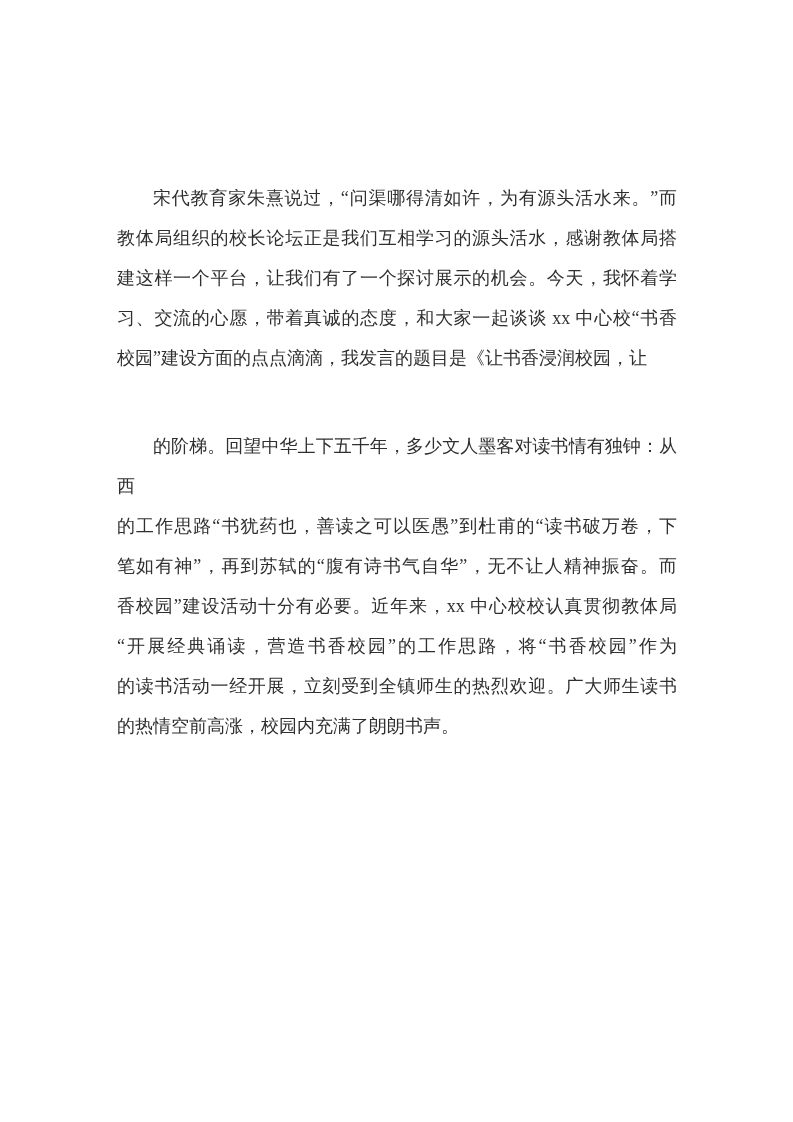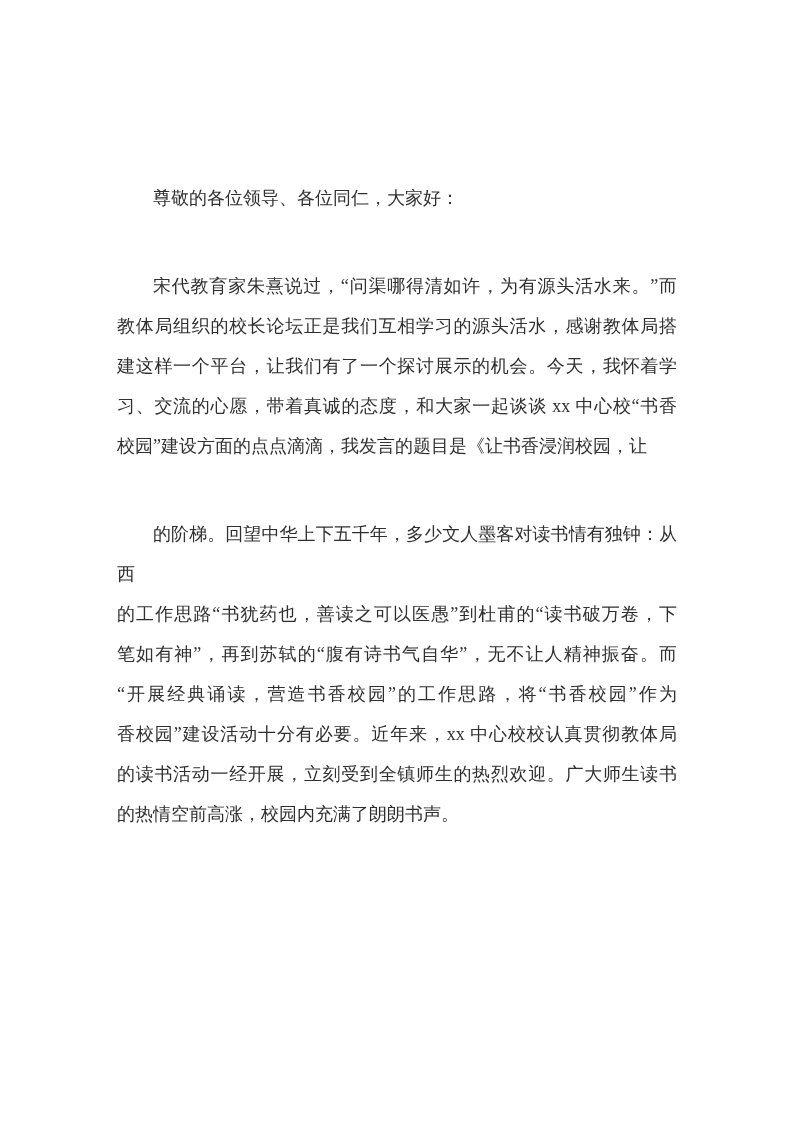--- a/index.html
+++ b/index.html
@@ -48,36 +48,33 @@
   .para .line:last-child {
     text-align-last: auto;
   }
 </style>
 </head>
 <body>
 
 <div class="page">
   <div class="doc-body">
 
-    <div class="para">
-      <div class="line">尊敬的各位领导、各位同仁，大家好：</div>
-    </div>
 
     <div class="para">
       <div class="line">宋代教育家朱熹说过，“问渠哪得清如许，为有源头活水来。”而</div>
       <div class="line">教体局组织的校长论坛正是我们互相学习的源头活水，感谢教体局搭</div>
       <div class="line">建这样一个平台，让我们有了一个探讨展示的机会。今天，我怀着学</div>
       <div class="line">习、交流的心愿，带着真诚的态度，和大家一起谈谈 xx 中心校“书香</div>
       <div class="line">校园”建设方面的点点滴滴，我发言的题目是《让书香浸润校园，让</div>
     </div>
 
     <div class="para">
       <div class="line">的阶梯。回望中华上下五千年，多少文人墨客对读书情有独钟：从西</div>
       <div class="line">的工作思路“书犹药也，善读之可以医愚”到杜甫的“读书破万卷，下</div>
       <div class="line">笔如有神”，再到苏轼的“腹有诗书气自华”，无不让人精神振奋。而</div>
+      <div class="line">香校园”建设活动十分有必要。近年来，xx 中心校校认真贯彻教体局</div>
       <div class="line">“开展经典诵读，营造书香校园”的工作思路，将“书香校园”作为</div>
-      <div class="line">香校园”建设活动十分有必要。近年来，xx 中心校校认真贯彻教体局</div>
       <div class="line">的读书活动一经开展，立刻受到全镇师生的热烈欢迎。广大师生读书</div>
       <div class="line">的热情空前高涨，校园内充满了朗朗书声。</div>
     </div>
 
   </div>
 </div>
 
 </body></html>

